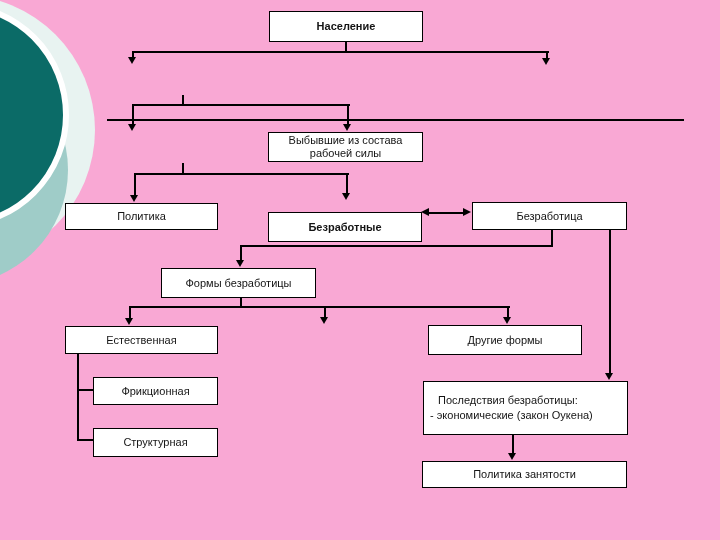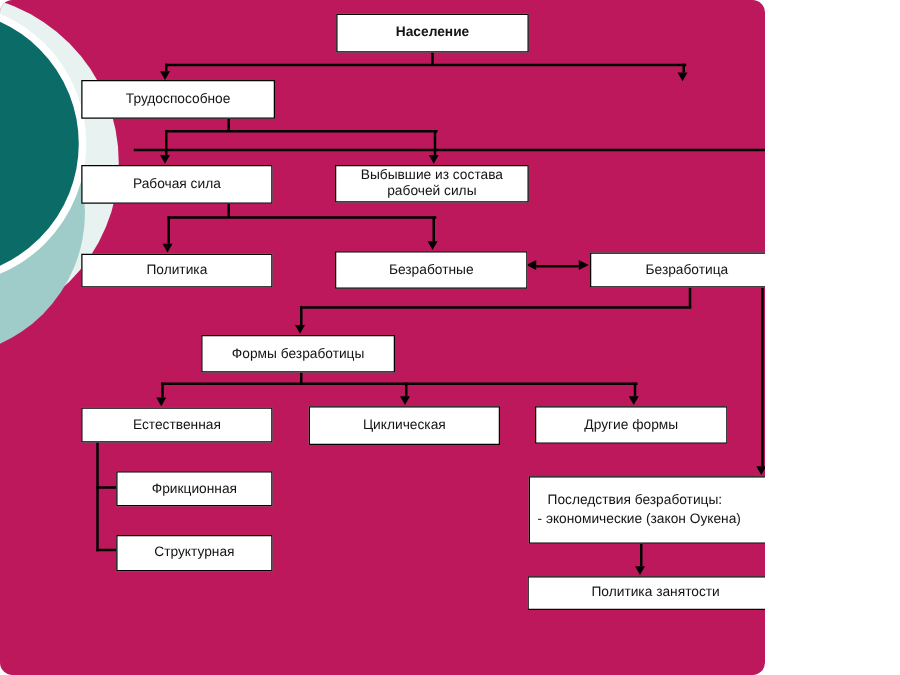--- a/index.html
+++ b/index.html
@@ -1,39 +1,38 @@
 <!DOCTYPE html>
 <html><head>
 <meta charset="utf-8">
 <style>
   html,body{margin:0;padding:0;background:#fff;}
   #canvas{
-    position:relative;width:612px;height:540px;background:#be185d;
+    position:relative;width:720px;height:540px;background:#f9a8d4;
     overflow:hidden;font-family:"Liberation Sans","DejaVu Sans",sans-serif;
     color:#141414;
-    border-radius:10px;
   }
   
   .circle{position:absolute;border-radius:50%;}
   .c-pale {left:-175px;top:-5px;width:270px;height:270px;background:#e8f3f1;}
   .c-light{left:-162px;top:55px;width:230px;height:230px;background:#9fccc8;}
   .c-dark {left:-157px;top:2px;width:214px;height:214px;background:#0b6b67;border:6px solid #ffffff;}
   
   .node{
     position:absolute;box-sizing:border-box;border:1px solid #000;background:#fff;
     display:flex;flex-direction:column;align-items:center;justify-content:center;
     font-size:11px;line-height:13px;text-align:center;
   }
   .n-naselenie      {left:269px;top:11px; width:154px;height:31px;font-weight:bold;}
   .n-trudosposobnoe {left:65px; top:64px; width:155px;height:31px;}
   .n-netrudosposobnoe{left:473px;top:65px;width:154px;height:29px;}
   .n-rabochaya      {left:65px; top:132px;width:153px;height:31px;}
   .n-vybyvshie      {left:268px;top:132px;width:155px;height:30px;}
   .n-zanyatye       {left:65px; top:203px;width:153px;height:27px;}
-  .n-bezrabotnye    {left:268px;top:201px;width:154px;height:30px;}
+  .n-bezrabotnye    {left:268px;top:212px;width:154px;height:30px;font-weight:bold;}
   .n-bezrabotitsa   {left:472px;top:202px;width:155px;height:28px;}
   .n-formy          {left:161px;top:268px;width:155px;height:30px;}
   .n-estestvennaya  {left:65px; top:326px;width:153px;height:28px;}
   .n-tsiklicheskaya {left:247px;top:325px;width:153px;height:31px;}
   .n-drugie         {left:428px;top:325px;width:154px;height:30px;}
   .n-friktsionnaya  {left:93px; top:377px;width:125px;height:28px;}
   .n-strukturnaya   {left:93px; top:428px;width:125px;height:29px;}
   .n-posledstviya   {left:423px;top:381px;width:205px;height:54px;
                      align-items:flex-start;text-align:left;line-height:15px;
                      padding-left:6px;justify-content:center;}
@@ -107,47 +106,38 @@
   <div class="ln" style="left:77px;top:354px;width:2px;height:87px"></div>
   <div class="ln" style="left:77px;top:389px;width:17px;height:2px"></div>
   <div class="ln" style="left:77px;top:439px;width:17px;height:2px"></div>
 
   <div class="ln" style="left:512px;top:435px;width:2px;height:18px"></div>
   <div class="ah-d" style="left:508px;top:453px"></div>
 
   <div class="node n-naselenie">
     <span>Население</span>
   </div>
-  <div class="node n-trudosposobnoe">
-    <span>Трудоспособное</span>
-  </div>
-  <div class="node n-rabochaya">
-    <span>Рабочая сила</span>
-  </div>
   <div class="node n-vybyvshie">
     <span>Выбывшие из состава</span>
     <span>рабочей силы</span>
   </div>
   <div class="node n-zanyatye">
     <span>Политика</span>
   </div>
   <div class="node n-bezrabotnye">
     <span>Безработные</span>
   </div>
   <div class="node n-bezrabotitsa">
     <span>Безработица</span>
   </div>
   <div class="node n-formy">
     <span>Формы безработицы</span>
   </div>
   <div class="node n-estestvennaya">
     <span>Естественная</span>
-  </div>
-  <div class="node n-tsiklicheskaya">
-    <span>Циклическая</span>
   </div>
   <div class="node n-drugie">
     <span>Другие формы</span>
   </div>
   <div class="node n-friktsionnaya">
     <span>Фрикционная</span>
   </div>
   <div class="node n-strukturnaya">
     <span>Структурная</span>
   </div>

